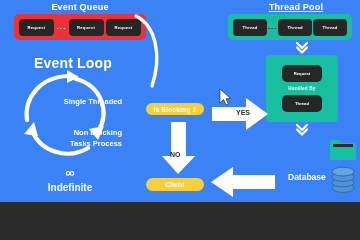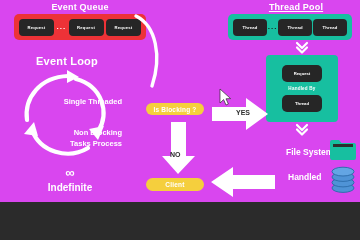--- a/index.html
+++ b/index.html
@@ -1,19 +1,19 @@
 <!DOCTYPE html>
 <html><head>
 <meta charset="utf-8">
 <style>
   html,body{margin:0;padding:0;background:#2b2b2b;}
   body{width:360px;height:202px;overflow:hidden;
        font-family:"Liberation Sans","DejaVu Sans",sans-serif;
        color:#ffffff;position:relative;}
-  .stage{position:absolute;inset:0;width:360px;height:202px;background:#d946ef;}
+  .stage{position:absolute;inset:0;width:360px;height:202px;background:#3b82f6;}
 
   
   .ttl{position:absolute;font-weight:bold;color:#fff;text-align:center;
        letter-spacing:.2px;white-space:nowrap;}
 
   
   .eq-title{left:32px;top:2px;width:96px;font-size:9px;}
   .eq-box{position:absolute;left:14px;top:14px;width:132px;height:26px;
           background:#ed3237;border-radius:5px;box-sizing:border-box;
           display:flex;align-items:center;justify-content:space-between;
@@ -45,21 +45,21 @@
             justify-content:center;gap:4px;}
   .hb-chip{background:#262626;border-radius:5px;width:40px;height:17px;
            display:flex;align-items:center;justify-content:center;
            font-size:4.2px;font-weight:bold;color:#fff;}
   .hb-label{font-size:4.6px;font-weight:bold;color:#ffffff;letter-spacing:.2px;}
 
   
   .chev{position:absolute;width:14px;height:12px;}
 
   
-  .el-title{left:22px;top:55px;width:90px;font-size:11px;}
+  .el-title{left:28px;top:55px;width:90px;font-size:14px;}
   .el-wrap{position:absolute;left:18px;top:68px;width:108px;height:94px;}
   .el-text{position:absolute;left:22px;top:96px;width:100px;text-align:right;
            font-size:7.5px;font-weight:bold;line-height:11px;color:#fff;}
   .el-text .l2{margin-top:20px;}
   .inf{position:absolute;left:42px;top:166px;width:56px;text-align:center;
        font-size:13px;font-weight:bold;line-height:13px;color:#fff;}
   .inf-lab{position:absolute;left:36px;top:182px;width:68px;text-align:center;
            font-size:10px;font-weight:bold;color:#fff;}
 
   
@@ -164,29 +164,28 @@
     <path d="M11,2 L26,2 L26,36 L35,36 L18,54 L2,36 L11,36 Z" fill="#ffffff"></path>
   </svg>
   <div class="arr-lab lab-no">NO</div>
 
   <div class="pill pill-client">Client</div>
 
   <svg style="position:absolute;left:209px;top:165px;" width="68" height="34">
     <path d="M66,10 L24,10 L24,2 L2,17 L24,32 L24,24 L66,24 Z" fill="#ffffff"></path>
   </svg>
 
-  <div class="fs-lab">File System</div>
 
   <svg class="folder" viewBox="0 0 26 21">
     <path d="M0,3 A2,2 0 0 1 2,1 L9,1 L11.5,4 L24,4 A2,2 0 0 1 26,6 L26,19
              A2,2 0 0 1 24,21 L2,21 A2,2 0 0 1 0,19 Z" fill="#17bfa0"></path>
     <path d="M3,5 L23,5 L23,8 L3,8 Z" fill="#2d2d2d"></path>
   </svg>
 
-  <div class="db-lab">Handled</div>
+  <div class="db-lab">Database</div>
 
   <svg class="db-icon" viewBox="0 0 24 28">
     <ellipse cx="12" cy="22" rx="11" ry="4.4" fill="#4f93d6"></ellipse>
     <ellipse cx="12" cy="22" rx="11" ry="4.4" fill="none" stroke="#2f6fae" stroke-width="1"></ellipse>
     <ellipse cx="12" cy="16.5" rx="11" ry="4.4" fill="#4f93d6" stroke="#2f6fae" stroke-width="1"></ellipse>
     <ellipse cx="12" cy="11" rx="11" ry="4.4" fill="#4f93d6" stroke="#2f6fae" stroke-width="1"></ellipse>
     <ellipse cx="12" cy="5.6" rx="11" ry="4.4" fill="#63a5e4" stroke="#2f6fae" stroke-width="1"></ellipse>
   </svg>
 
   <svg class="cursor" viewBox="0 0 13 18">

